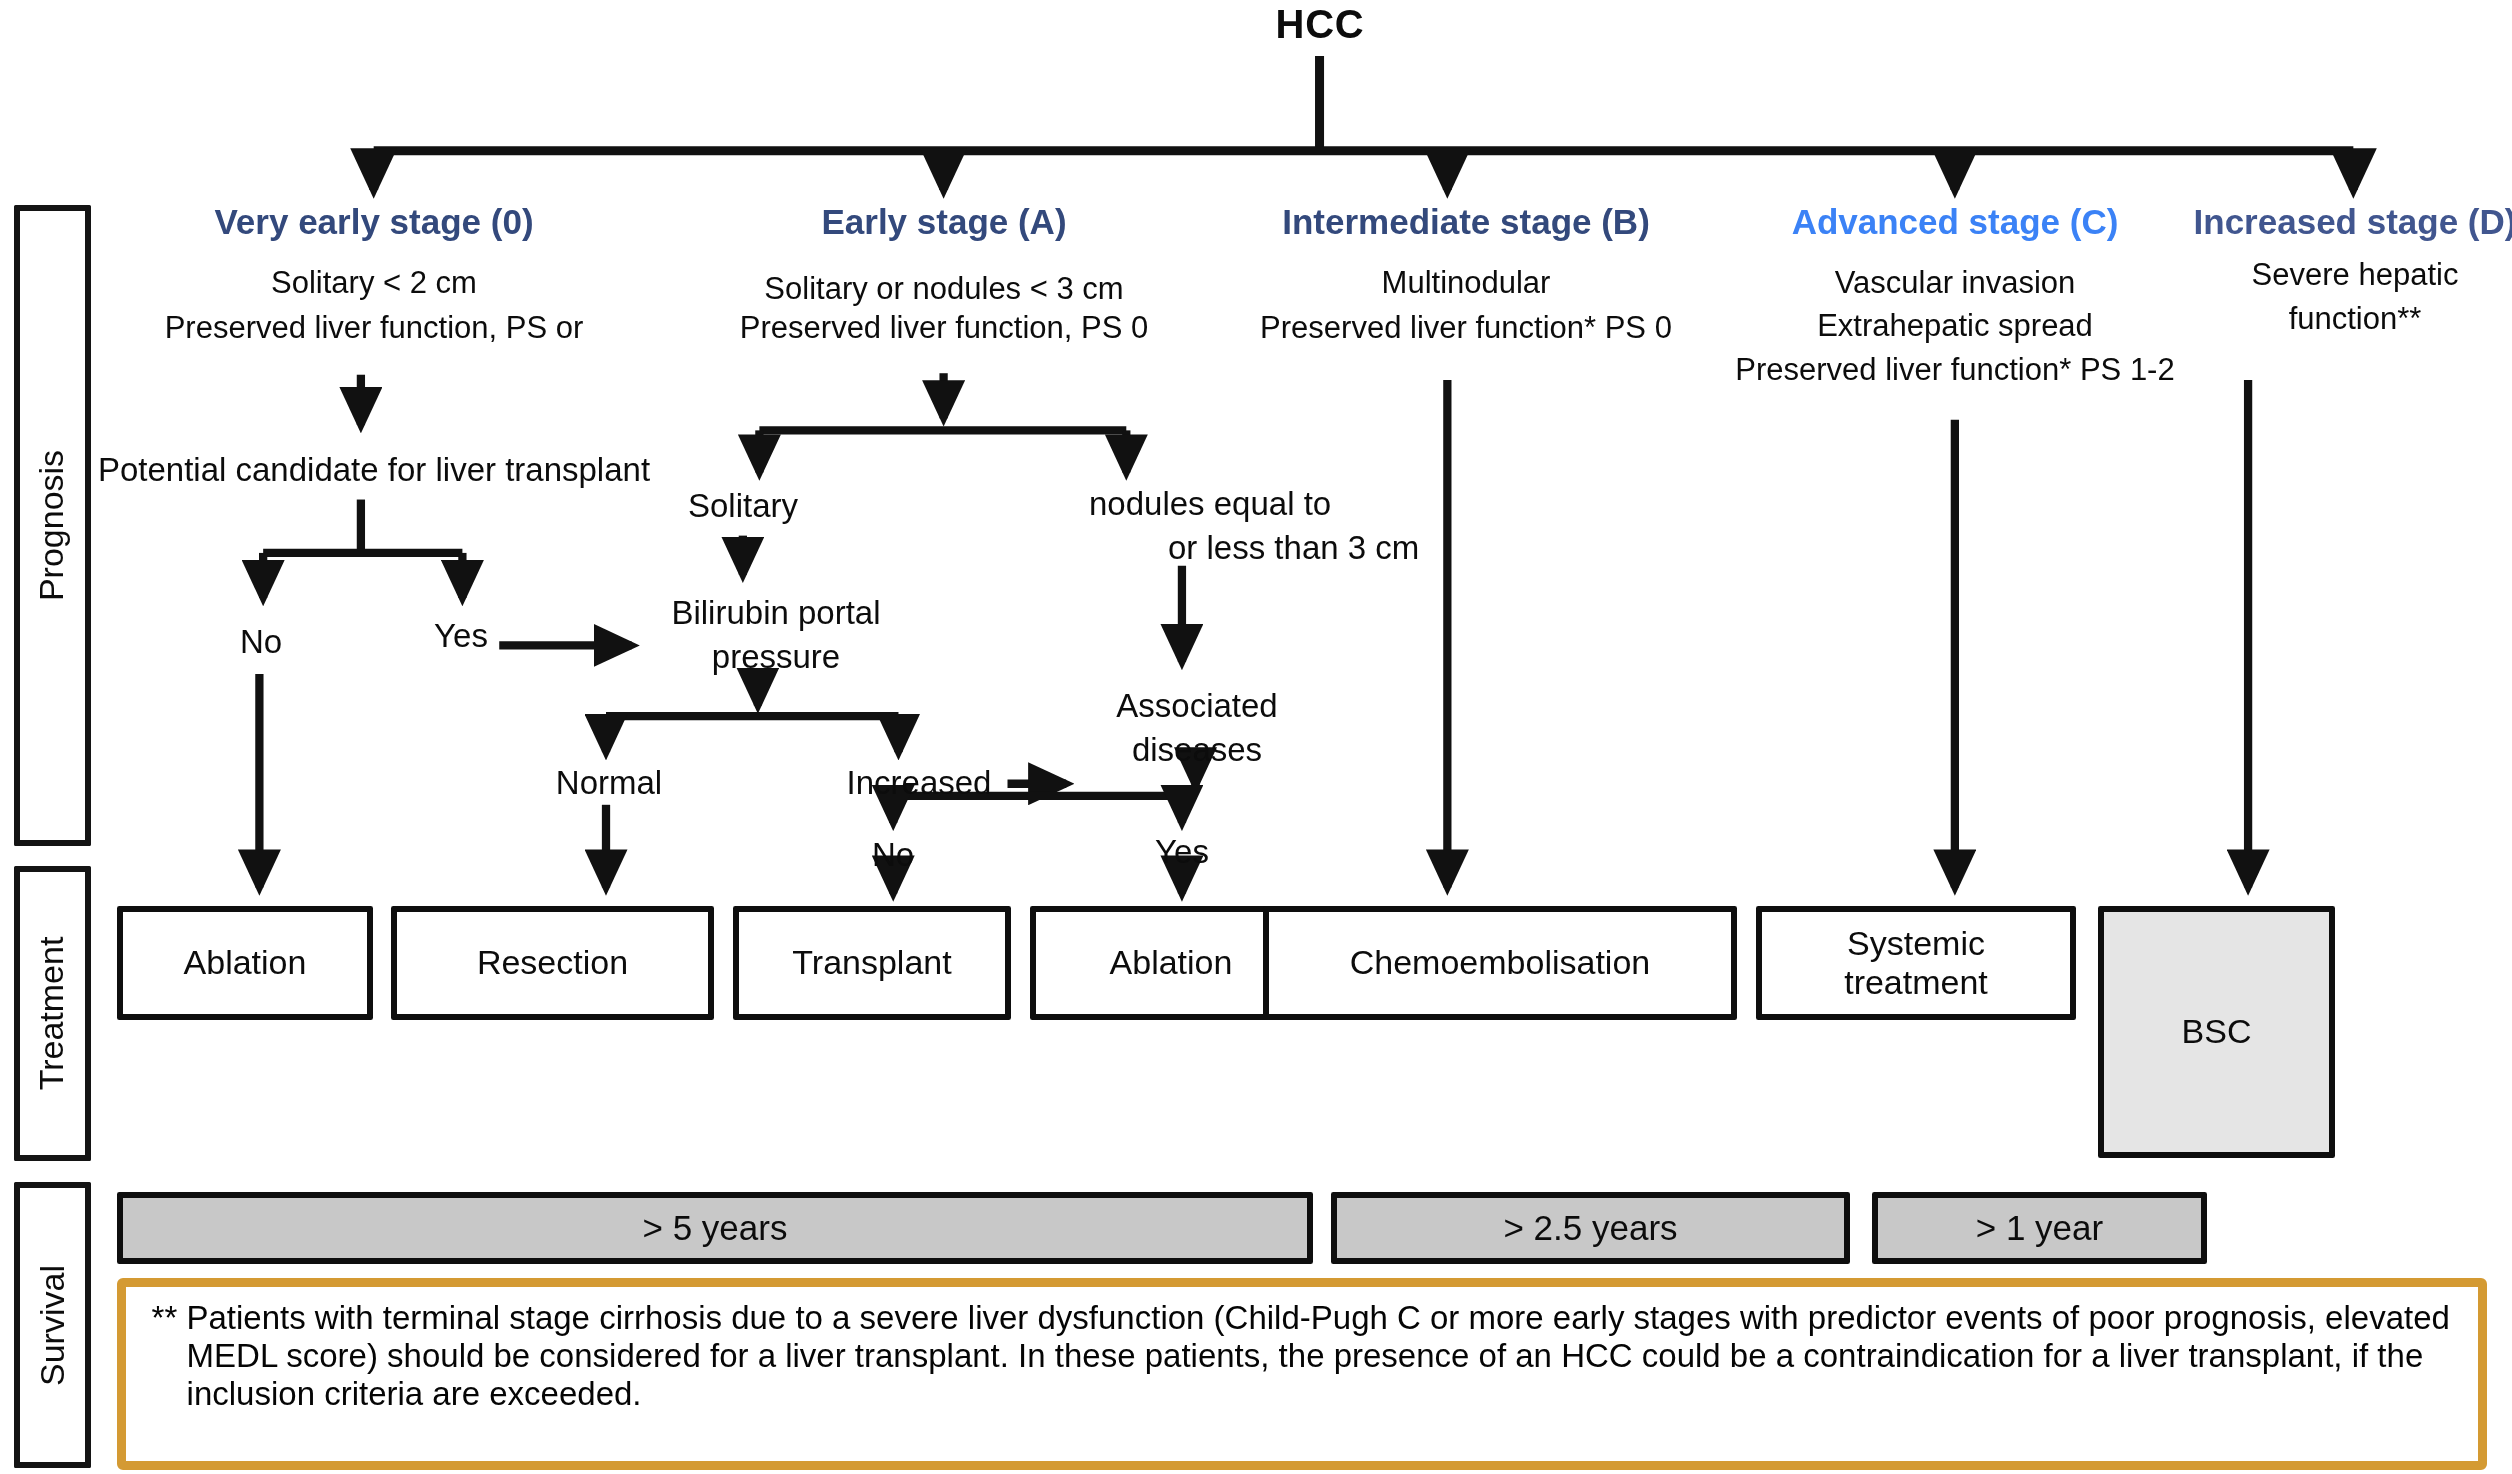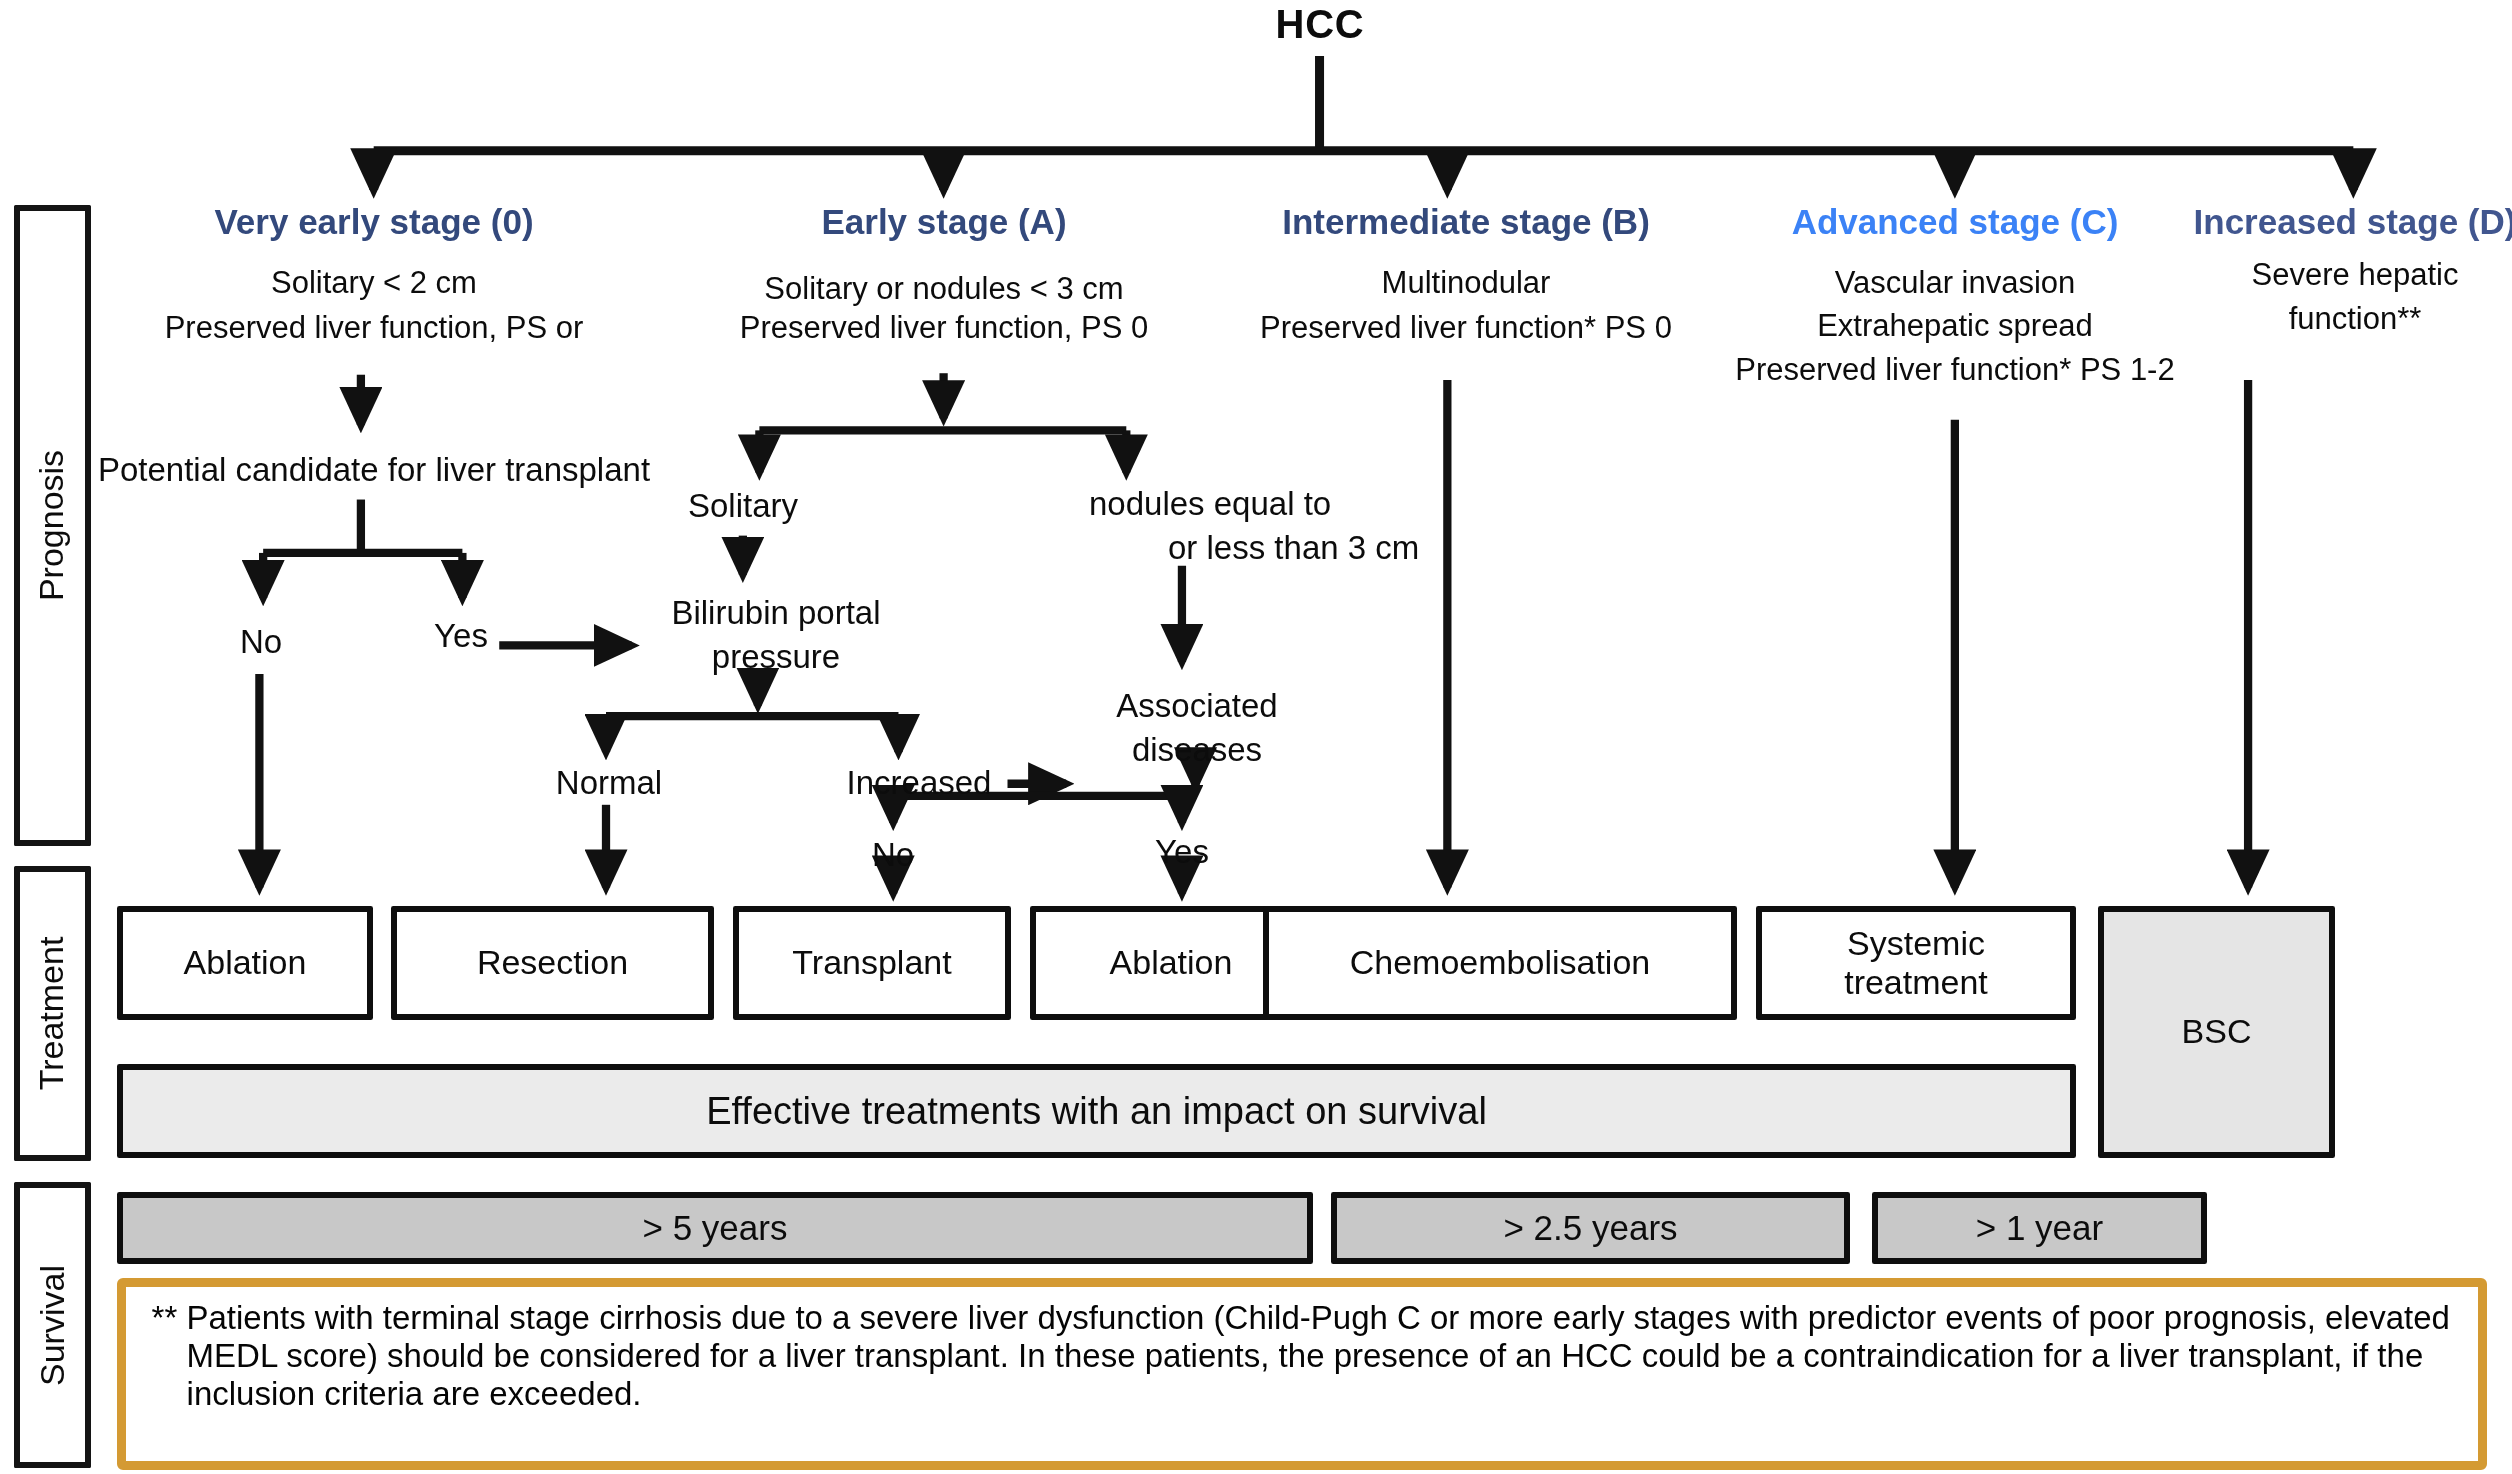--- a/index.html
+++ b/index.html
@@ -163,21 +163,20 @@
   <div class="abs ctr node" style="left:1182px;top:833px;">Yes</div>
 
   <div class="t-box" style="left:117px;top:906px;width:256px;height:114px;">Ablation</div>
   <div class="t-box" style="left:391px;top:906px;width:323px;height:114px;">Resection</div>
   <div class="t-box" style="left:733px;top:906px;width:278px;height:114px;">Transplant</div>
   <div class="t-box" style="left:1030px;top:906px;width:282px;height:114px;">Ablation</div>
   <div class="t-box" style="left:1263px;top:906px;width:474px;height:114px;">Chemoembolisation</div>
   <div class="t-box" style="left:1756px;top:906px;width:320px;height:114px;padding:16px 53px;white-space:normal;">Systemic treatment</div>
   <div class="t-box bsc" style="left:2098px;top:906px;width:237px;height:252px;">BSC</div>
 
-  <div class="bar effective" style="left:117px;top:1064px;width:1959px;height:94px;">Effective treatments with an impact on survival</div>
 
   <div class="bar survival" style="left:117px;top:1192px;width:1196px;height:72px;">&gt; 5 years</div>
   <div class="bar survival" style="left:1331px;top:1192px;width:519px;height:72px;">&gt; 2.5 years</div>
   <div class="bar survival" style="left:1872px;top:1192px;width:335px;height:72px;">&gt; 1 year</div>
 
   <div class="footnote">
     <p>** Patients with terminal stage cirrhosis due to a severe liver dysfunction (Child-Pugh C or more early stages with predictor events of poor prognosis, elevated MEDL score) should be considered for a liver transplant. In these patients, the presence of an HCC could be a contraindication for a liver transplant, if the inclusion criteria are exceeded.</p>
   </div>
 
 </div>

